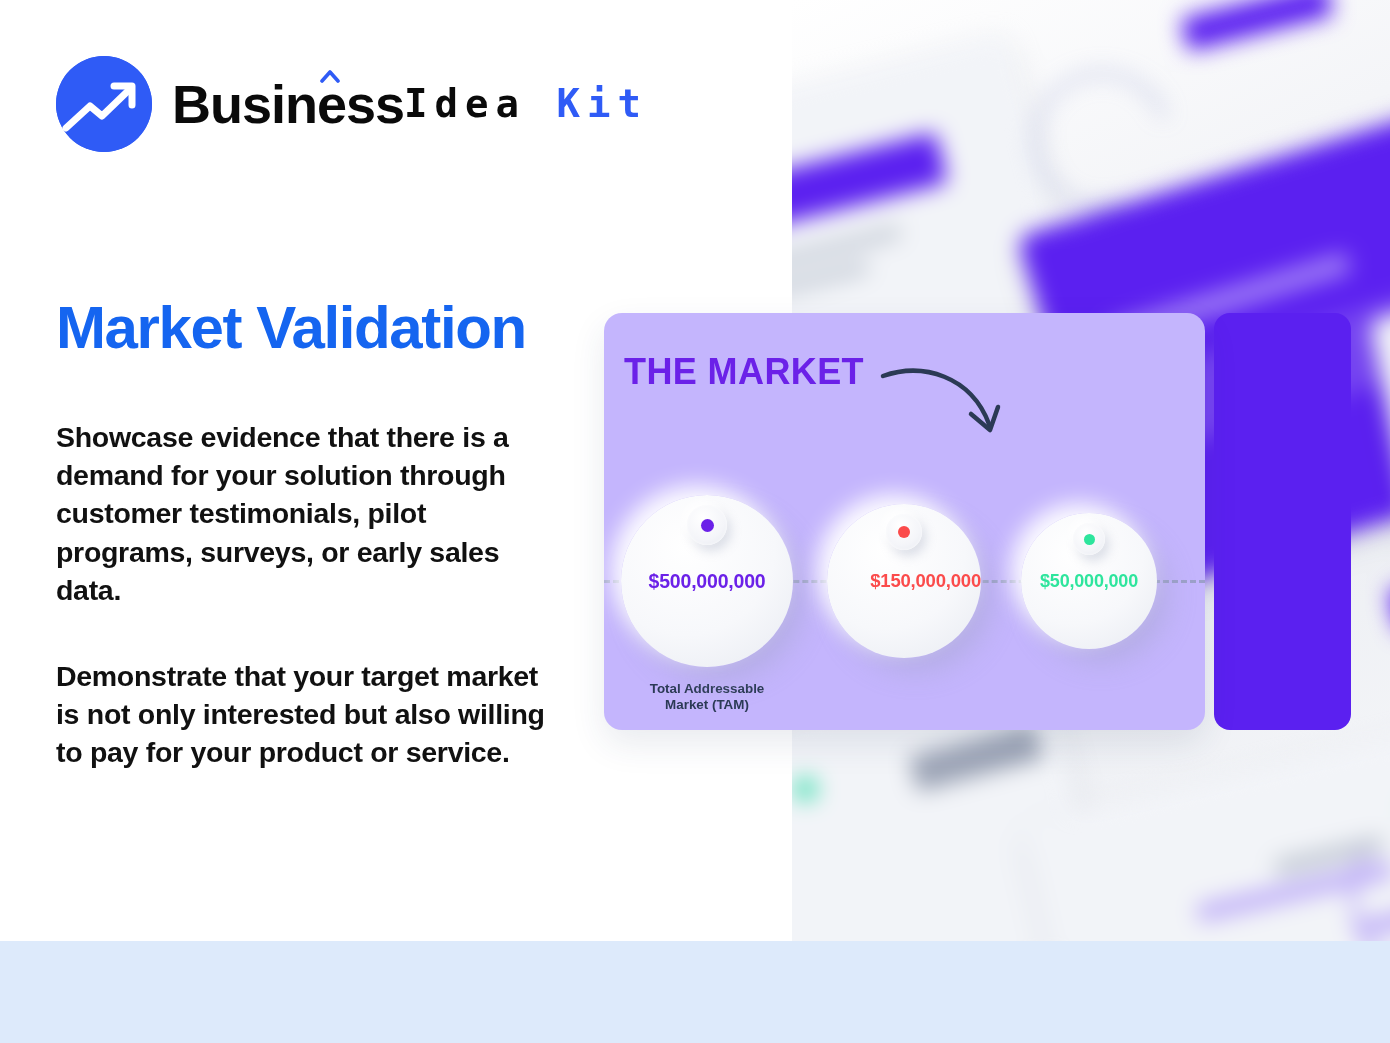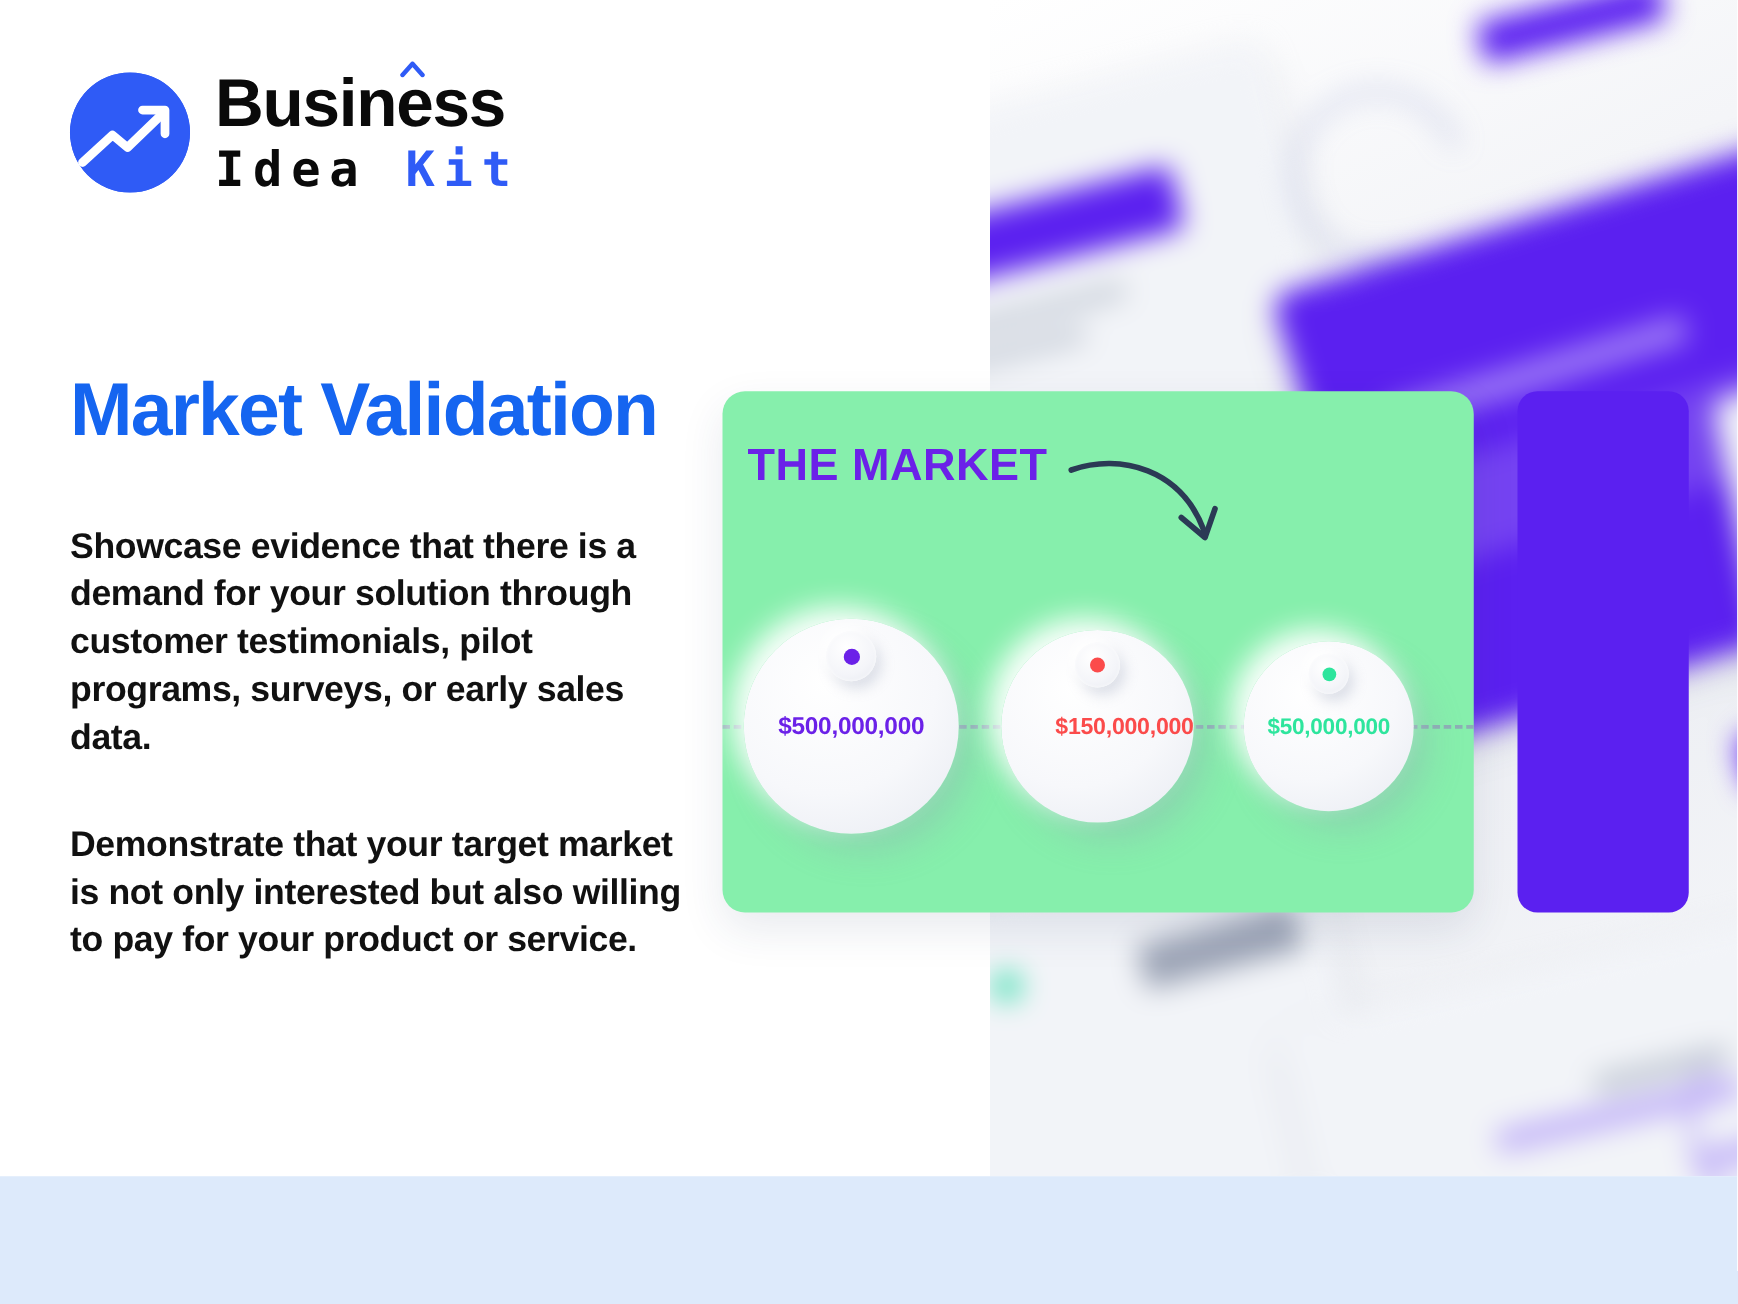--- a/index.html
+++ b/index.html
@@ -58,21 +58,21 @@
   
   .logo-wrap {
     position: absolute; left: 56px; top: 56px;
     display: flex; align-items: center; gap: 20px;
   }
   .logo-mark {
     width: 96px; height: 96px; border-radius: 50%;
     background: #2f5bf6; position: relative; flex: 0 0 auto;
   }
   .logo-mark svg { position:absolute; left:0; top:0; }
-  .logo-text { display:flex; flex-direction:column; line-height:1; }
+  .logo-text { display:flex; line-height:1; }
   .brand-top {
     font-size: 54px; font-weight: 800; letter-spacing: -1px;
     color: #0a0a0a; position: relative; font-family:"Liberation Sans",sans-serif;
   }
   .brand-top .chev {
     position:absolute; left:148px; top:-7px; width:20px; height:13px;
   }
   .brand-bot {
     font-size: 39px; font-weight: 700; letter-spacing: 7px;
     color: #0a0a0a; margin-top: 7px;
@@ -89,23 +89,23 @@
     position: absolute; left: 56px; top: 418px;
     width: 510px;
     font-size: 28.5px; font-weight: 700; line-height: 1.34;
     color: #111111; letter-spacing: -0.3px;
   }
   .body-copy p + p { margin-top: 48px; }
 
   
   .market-card {
     position: absolute;
-    left: 578px; top: 313px;
+    left: 604px; top: 313px;
     width: 601px; height: 417px;
-    background: #86efac;
+    background: #c4b5fd;
     border-radius: 18px;
     box-shadow: 0 14px 34px rgba(40,55,95,.10);
     overflow: hidden;
   }
   .mc-title {
     position:absolute; left: 20px; top: 38px;
     font-size: 36px; font-weight: 800; letter-spacing: .4px;
     color: #6b21e8;
   }
   .mc-desc {
@@ -277,20 +277,24 @@
 
     <div class="circles">
 
       <div class="circle-item c1">
         <div class="bubble b1">
           <div class="knob k1">
             <i style="background:#6b21e8"></i>
           </div>
           <span class="amount a1" style="color:#6b21e8">$500,000,000</span>
         </div>
+        <div class="clabel">
+          <div>Total Addressable</div>
+          <div>Market (TAM)</div>
+        </div>
       </div>
 
       <div class="circle-item c2">
         <div class="bubble b2">
           <div class="knob k2">
             <i style="background:#fb4b4b"></i>
           </div>
           <span class="amount a2" style="color:#fb4b4b">$150,000,000</span>
         </div>
       </div>

